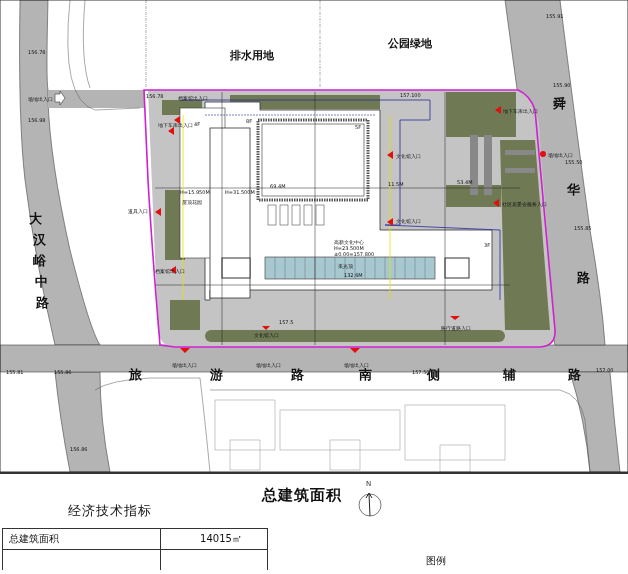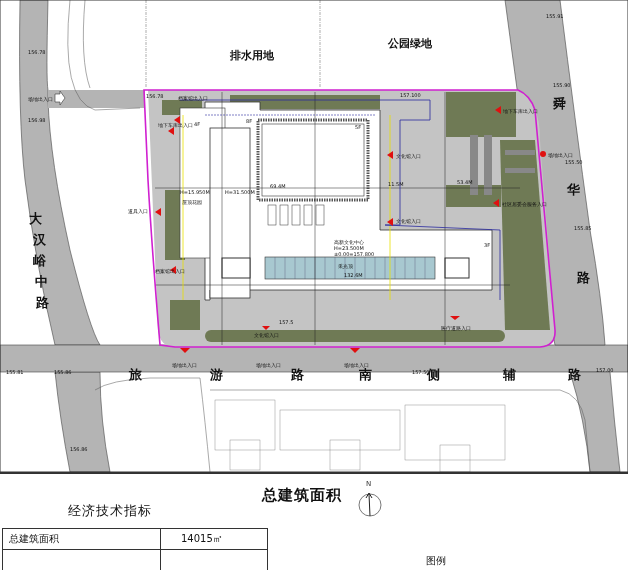--- a/index.html
+++ b/index.html
@@ -9,21 +9,21 @@
   .road-char{position:absolute;font-size:13px;color:#111;font-weight:bold;line-height:1;}
   .zone{position:absolute;font-size:11px;font-weight:bold;color:#111;}
   .ent{position:absolute;font-size:5px;color:#111;white-space:nowrap;}
   #bottom{position:absolute;left:0;top:472px;width:628px;height:102px;background:#fff;border-top:2px solid #333;}
   #title{position:absolute;left:262px;top:12px;font-size:15px;font-weight:bold;color:#111;letter-spacing:1px;}
   #north{position:absolute;left:357px;top:6px;width:26px;height:40px;}
   #econ-title{position:absolute;left:68px;top:28px;font-size:13px;color:#111;letter-spacing:1px;}
   #econ{position:absolute;left:2px;top:54px;border-collapse:collapse;font-size:10px;}
   #econ td{border:1px solid #333;height:20px;padding:0 6px;color:#111;}
   #econ td.k{width:145px;}
-  #econ td.v{width:80px;padding-left:20px;}
+  #econ td.v{width:80px;padding-left:20px;text-align:center;}
   #legend{position:absolute;left:426px;top:80px;font-size:10px;color:#111;}
 </style>
 </head>
 <body>
 
 <div id="plan">
   <svg width="628" height="472" viewBox="0 0 628 472">
     <rect x="0" y="0" width="628" height="472" fill="#fff"></rect>
 
     <path d="M20,0 L48,0 Q46,80 48,90 L48,100 Q50,160 70,250 Q90,330 100,345 L55,345 Q35,260 25,180 Q18,120 20,0 Z" fill="#b4b4b4" stroke="#444" stroke-width="0.6"></path>

